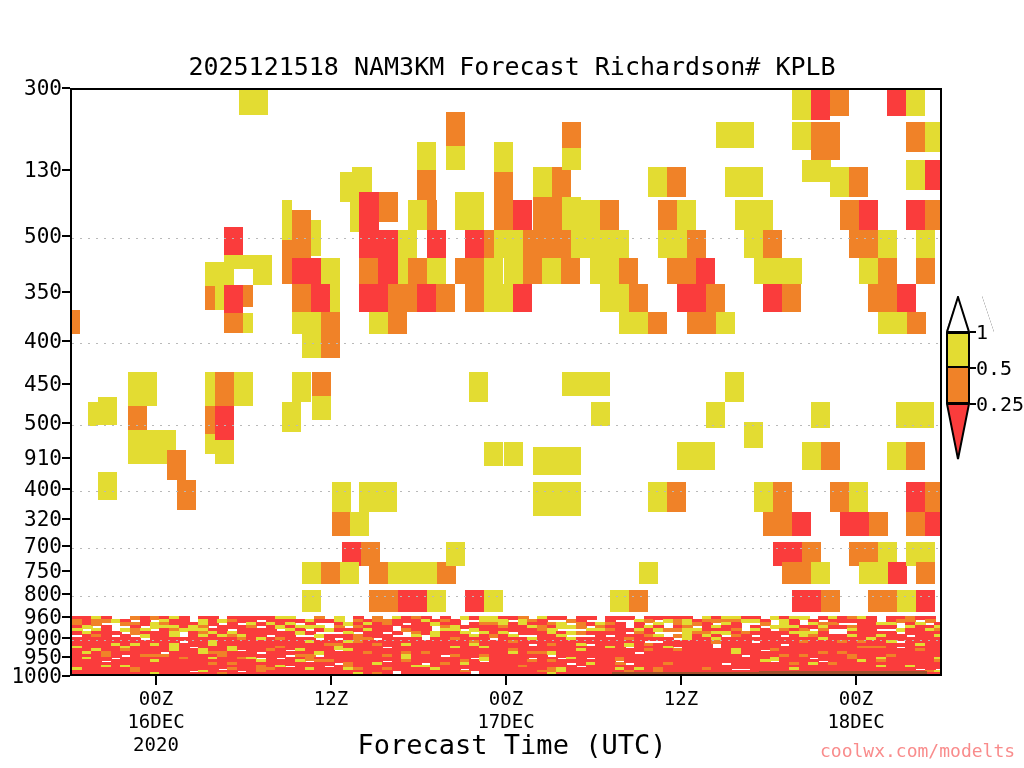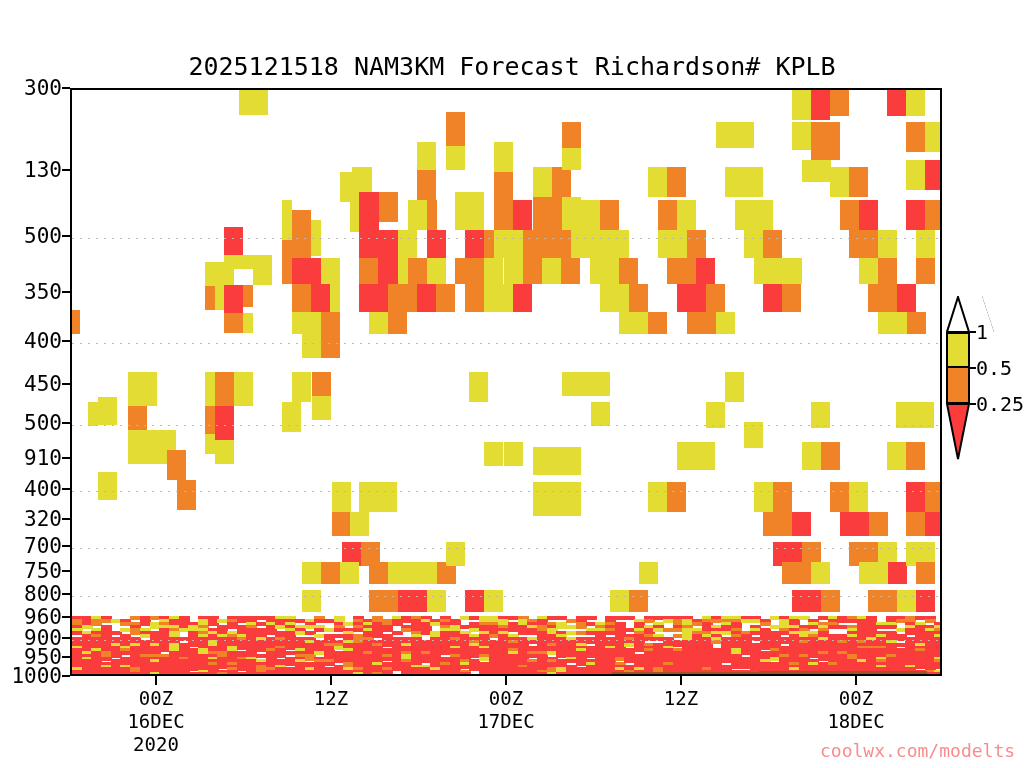--- a/index.html
+++ b/index.html
@@ -2147,20 +2147,21 @@
       <div class="xtick-block" style="left: 96px; top: 687px; width: 120px;"><div>00Z</div><div>16DEC</div><div>2020</div></div>
       <div class="xtick-mark" style="left: 330px; top: 676px;"></div>
       <div class="xtick-block" style="left: 271px; top: 687px; width: 120px;"><div>12Z</div></div>
       <div class="xtick-mark" style="left: 505px; top: 676px;"></div>
       <div class="xtick-block" style="left: 446px; top: 687px; width: 120px;"><div>00Z</div><div>17DEC</div></div>
       <div class="xtick-mark" style="left: 680px; top: 676px;"></div>
       <div class="xtick-block" style="left: 621px; top: 687px; width: 120px;"><div>12Z</div></div>
       <div class="xtick-mark" style="left: 855px; top: 676px;"></div>
       <div class="xtick-block" style="left: 796px; top: 687px; width: 120px;"><div>00Z</div><div>18DEC</div></div>
     </div>
+  <div id="x-axis-title">Forecast Time (UTC)</div>
 
   <div id="colorbar">
       <div class="cb-arrow" style="top: 0px; border-left: 12px solid transparent; border-right: 12px solid transparent; border-bottom: 36px solid rgb(255, 255, 255); filter: drop-shadow(rgb(0, 0, 0) 0px 0px 0px);"></div>
       <div style="position: absolute; left: 8px; top: 0px; width: 24px; height: 36px;"><svg width="24" height="37" viewBox="0 0 24 37">
           <polygon points="12,1 23,36 1,36" fill="#ffffff" stroke="#000" stroke-width="2"></polygon>
         </svg></div>
       <div class="cb-seg edge-top" style="top: 36px; height: 36px; background: rgb(227, 220, 50); border-bottom: 2px solid rgb(0, 0, 0);"></div>
       <div class="cb-seg" style="top: 72px; height: 36px; background: rgb(240, 130, 40); border-bottom: 2px solid rgb(0, 0, 0);"></div>
       <div style="position: absolute; left: 8px; top: 108px; width: 24px; height: 56px;"><svg width="24" height="56" viewBox="0 0 24 56">
           <polygon points="1,0 23,0 12,55" fill="#fa3c3c" stroke="#000" stroke-width="2"></polygon>

